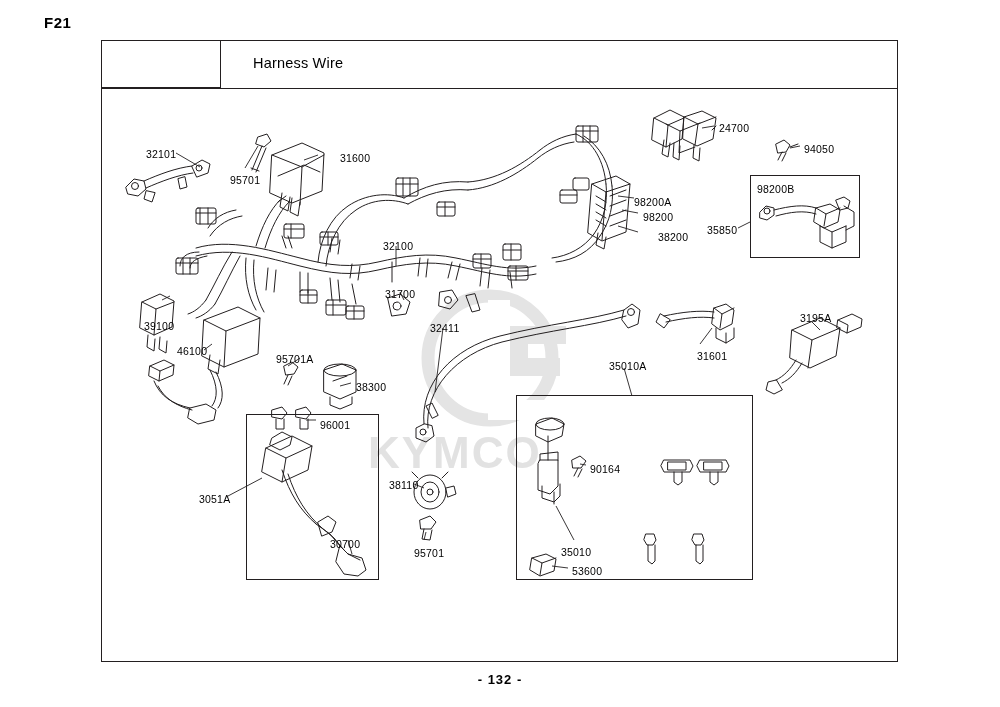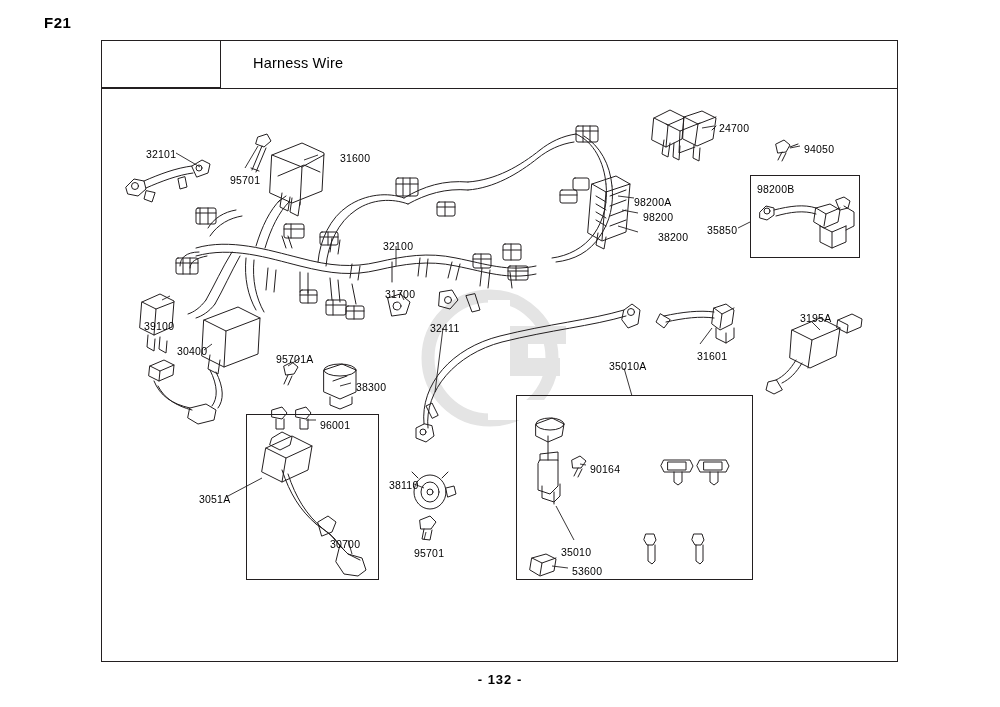--- a/index.html
+++ b/index.html
@@ -125,20 +125,21 @@
   <div class="page-number">- 132 -</div>
 
   <div class="watermark">
     <svg width="290" height="220" viewBox="0 0 290 220" xmlns="http://www.w3.org/2000/svg">
       <g fill="none" stroke="#e4e4e4" stroke-width="13">
         <circle cx="130" cy="78" r="62"></circle>
       </g>
       <path d="M128 20 L128 140 L200 140 L200 120 L150 120 L150 20 Z" fill="#ffffff"></path>
       <path d="M150 46 L206 46 L206 64 L168 64 L168 78 L200 78 L200 96 L150 96 Z" fill="#e4e4e4"></path>
     </svg>
+    <div class="wm-text">KYMCO</div>
   </div>
 
   <svg class="art" viewBox="0 0 1000 707" xmlns="http://www.w3.org/2000/svg">
     <g fill="none" stroke="#231f20" stroke-width="1" stroke-linecap="round" stroke-linejoin="round">
 
       <path d="M196 248 C230 238 268 250 300 258 C330 266 352 268 378 262 C404 256 428 252 456 258 C486 264 508 272 536 266"></path>
       <path d="M196 256 C232 246 268 258 300 266 C332 274 352 276 378 270 C404 264 428 260 456 266 C486 272 508 280 536 274"></path>
       <path d="M199 252 C186 252 180 258 180 266"></path>
       <path d="M207 256 C196 258 190 262 190 268"></path>
 
@@ -426,21 +427,21 @@
   <div class="lbl" style="left:323px;top:152px;padding-left:17px;">31600</div>
   <div class="lbl" style="left:719px;top:122px;">24700</div>
   <div class="lbl" style="left:804px;top:143px;">94050</div>
   <div class="lbl" style="left:757px;top:183px;">98200B</div>
   <div class="lbl" style="left:707px;top:224px;">35850</div>
   <div class="lbl" style="left:626px;top:196px;margin-left:8px;">98200A</div>
   <div class="lbl" style="left:643px;top:211px;">98200</div>
   <div class="lbl" style="left:658px;top:231px;">38200</div>
   <div class="lbl" style="left:383px;top:240px;">32100</div>
   <div class="lbl" style="left:144px;top:290px;margin-top:30px;">39100</div>
-  <div class="lbl" style="left:177px;top:345px;">30400</div>
+  <div class="lbl" style="left:177px;top:345px;">46100</div>
   <div class="lbl" style="left:385px;top:288px;">31700</div>
   <div class="lbl" style="left:430px;top:322px;">32411</div>
   <div class="lbl" style="left:697px;top:350px;">31601</div>
   <div class="lbl" style="left:800px;top:312px;text-align:center;">3195A</div>
   <div class="lbl" style="left:609px;top:360px;text-align:right;">35010A</div>
   <div class="lbl" style="left:276px;top:353px;">95701A</div>
   <div class="lbl" style="left:356px;top:381px;">38300</div>
   <div class="lbl" style="left:320px;top:419px;">96001</div>
   <div class="lbl" style="left:199px;top:493px;">3051A</div>
   <div class="lbl" style="left:330px;top:538px;">30700</div>

